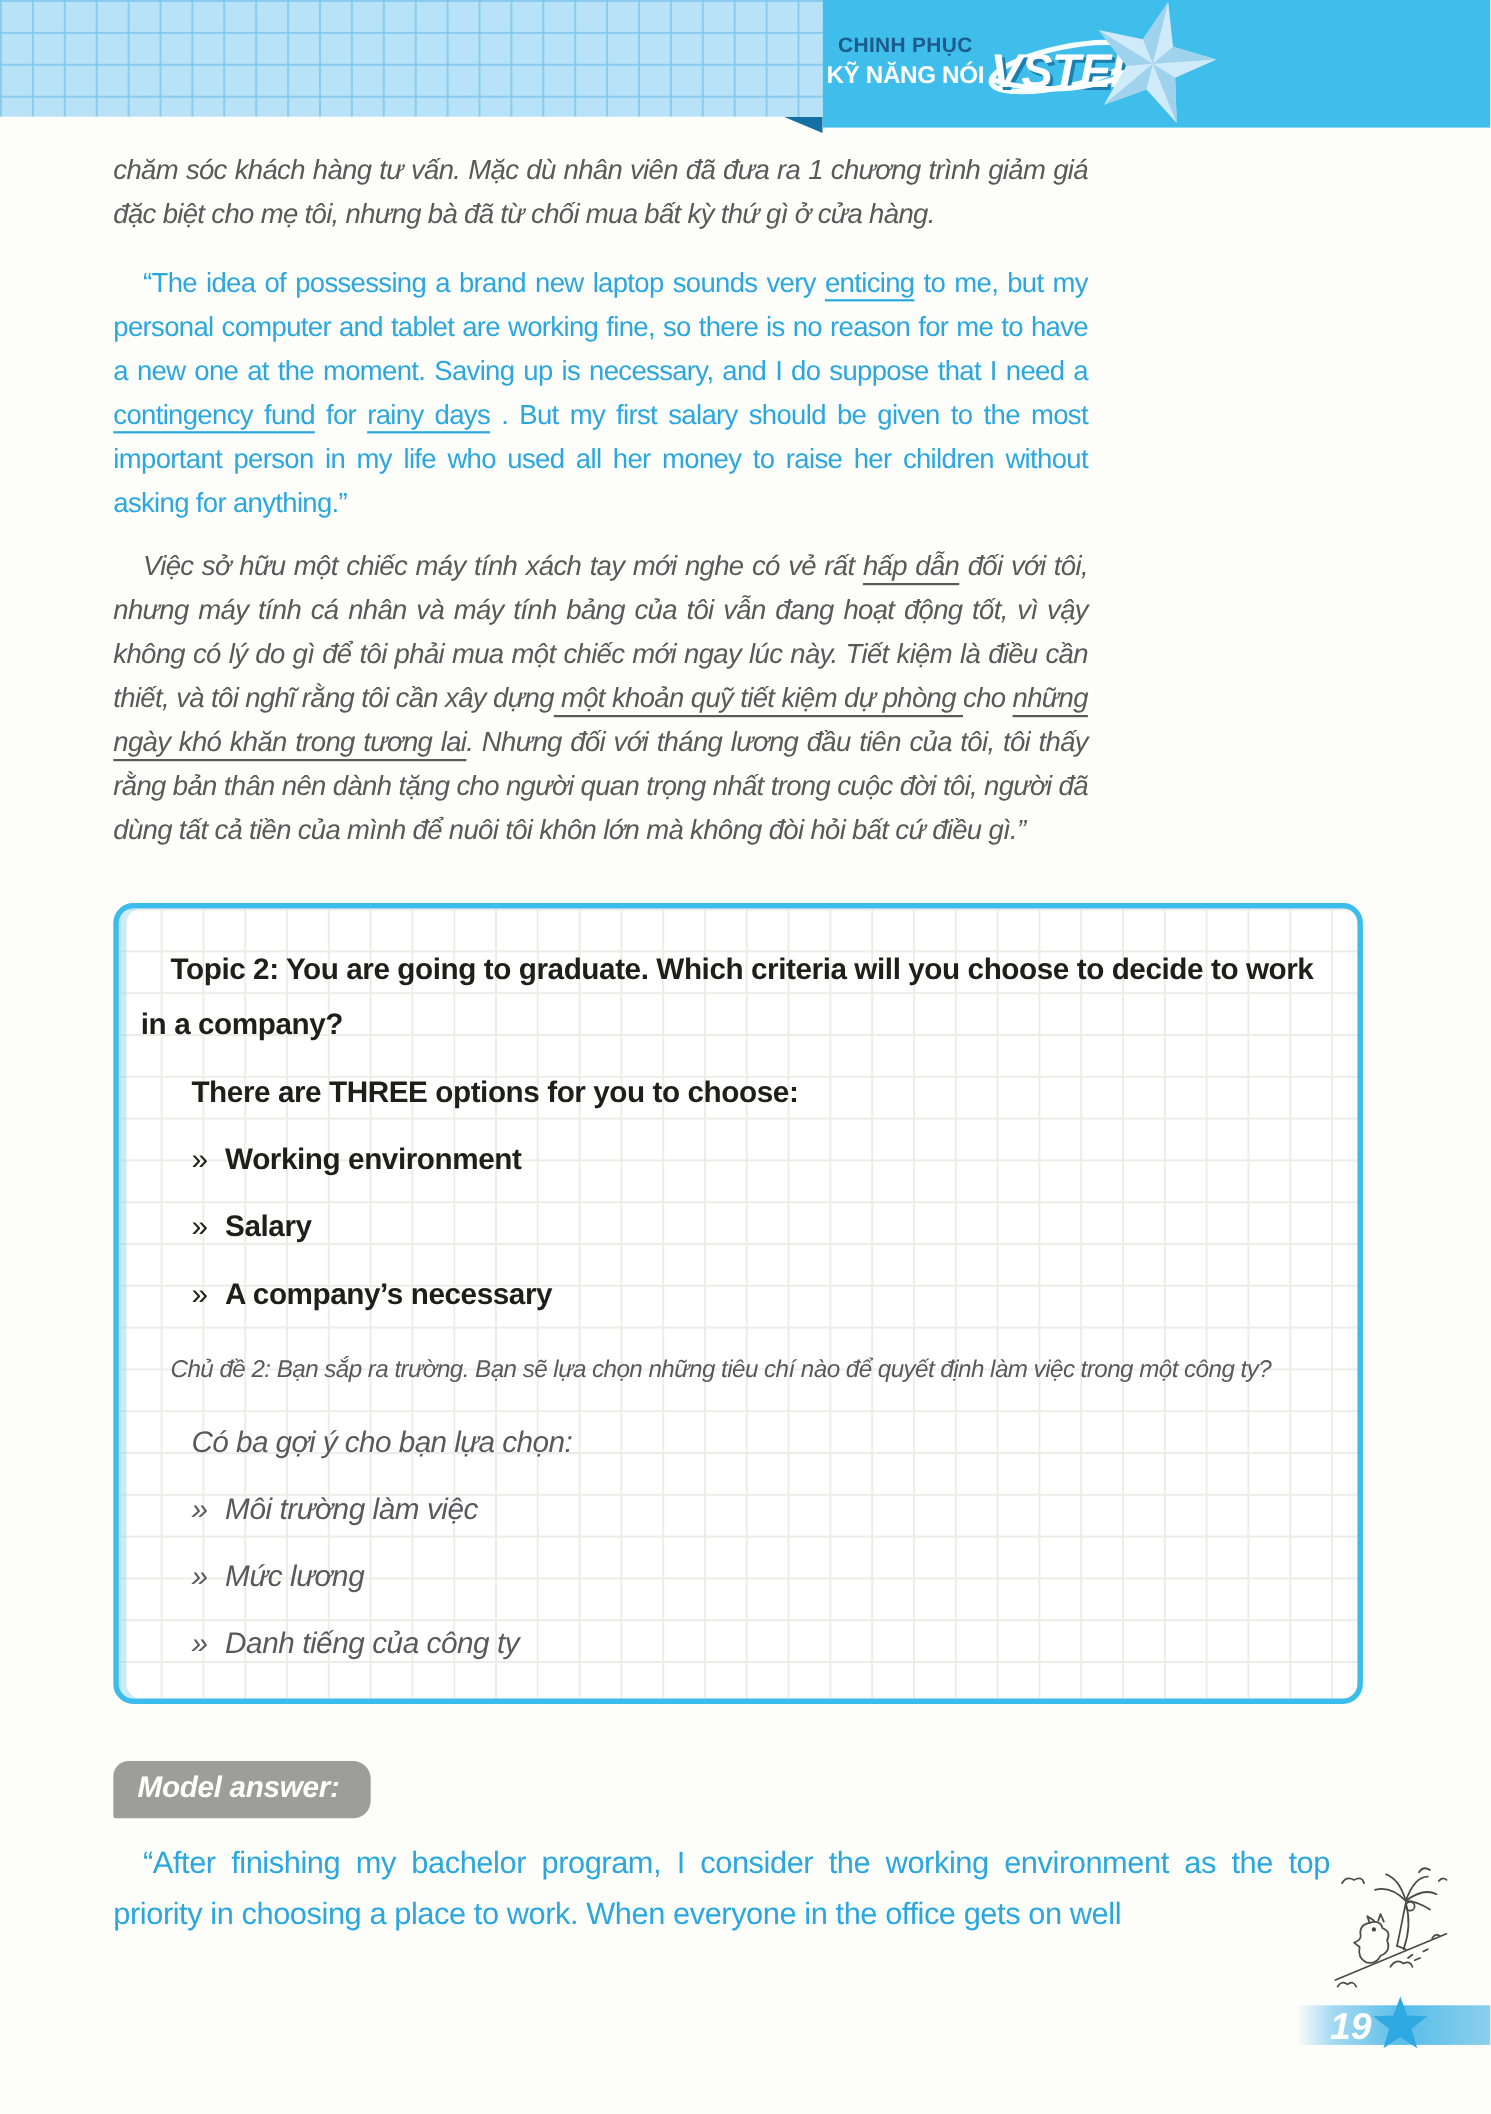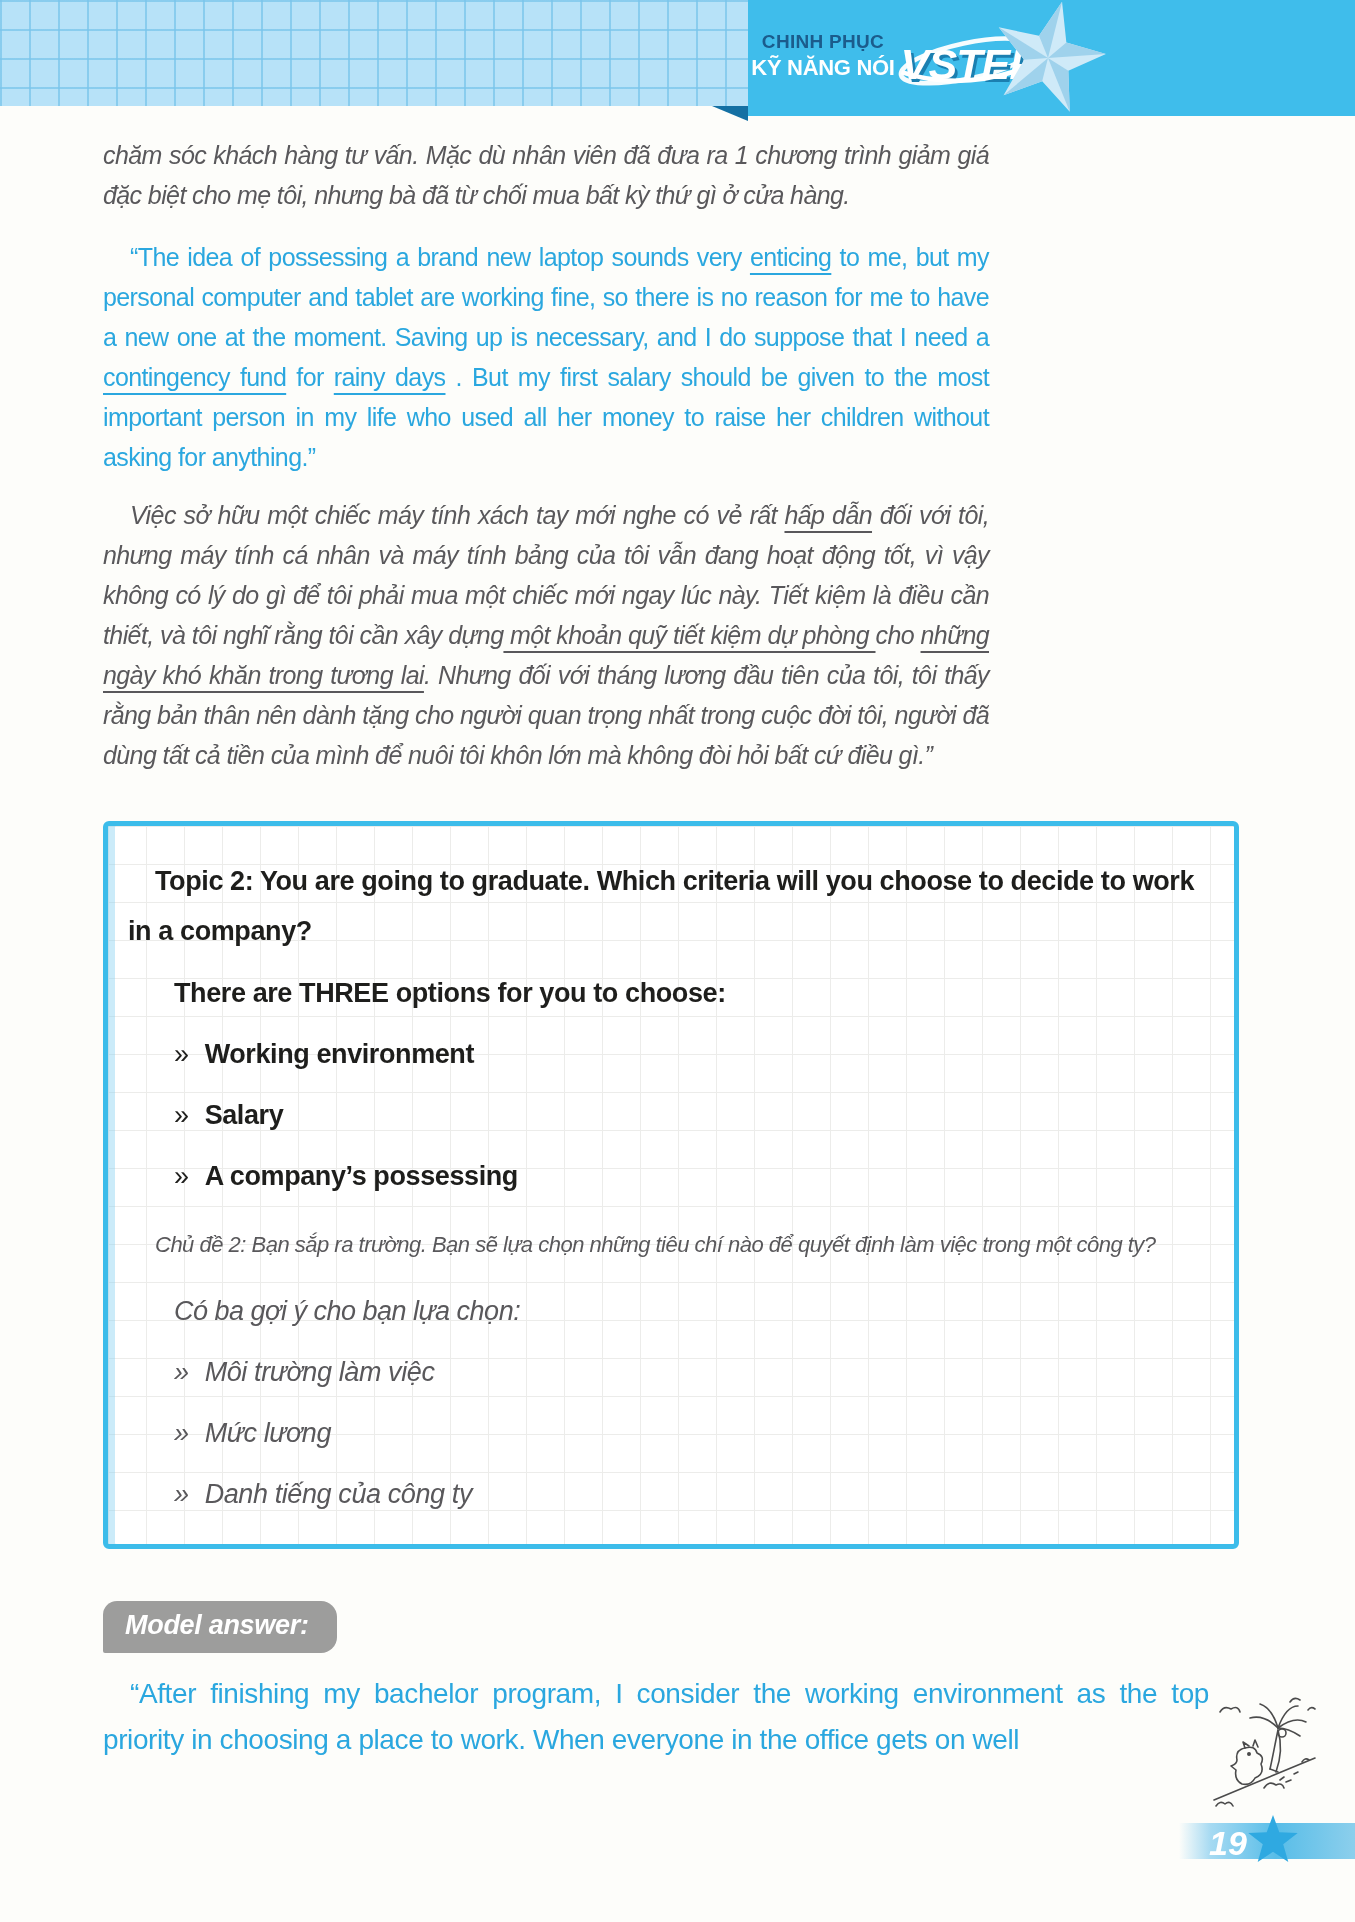--- a/index.html
+++ b/index.html
@@ -31,21 +31,21 @@
     text-align:justify; letter-spacing:-.6px; }
   p.en-text { color:#2AA7DF; font-size:25px; line-height:40px;
     text-align:justify; letter-spacing:-.6px; }
   .ind { text-indent:27px; }
   .u { text-decoration:underline; text-underline-offset:7px; text-decoration-thickness:2px; }
   .p-top { margin-top:18px; }
   .p-en { margin-top:22px; }
   .p-vi2 { margin-top:18px; }
 
   
-  .topic-box { margin:46px 0 0 103px; width:1136px; border:5px solid #3CBCEA; border-radius:6px;
+  .topic-box { margin:46px 0 0 103px; width:1136px; border:5px solid #3CBCEA; border-radius:18px;
     background-color:#FFFFFF;
     background-image:
       linear-gradient(to right, #ECECEA 1.5px, transparent 1.5px),
       linear-gradient(to bottom, #ECECEA 1.5px, transparent 1.5px);
     background-size:38px 38px;
     box-shadow: inset 7px 0 0 rgba(140,210,242,.45);
     padding:30px 24px 34px 20px; }
   .box-title-en { color:#1E1E1C; font-weight:700; font-size:27px; line-height:50px;
     text-indent:27px; letter-spacing:-.4px; }
   .box-sub-en { color:#1E1E1C; font-weight:700; font-size:27px; margin:22px 0 0 46px; letter-spacing:-.4px; }
@@ -123,21 +123,21 @@
       <div class="opt opt-en">
         <span class="bullet">»</span>
         <span>Working environment</span>
       </div>
       <div class="opt opt-en">
         <span class="bullet">»</span>
         <span>Salary</span>
       </div>
       <div class="opt opt-en">
         <span class="bullet">»</span>
-        <span>A company’s possessing</span>
+        <span>A company’s necessary</span>
       </div>
 
       <p class="box-title-vi">Chủ đề 2: Bạn sắp ra trường. Bạn sẽ lựa chọn những tiêu chí nào để quyết định làm việc trong một công ty?</p>
       <p class="box-sub-vi">Có ba gợi ý cho bạn lựa chọn:</p>
 
       <div class="opt opt-vi">
         <span class="bullet">»</span>
         <span>Môi trường làm việc</span>
       </div>
       <div class="opt opt-vi">

